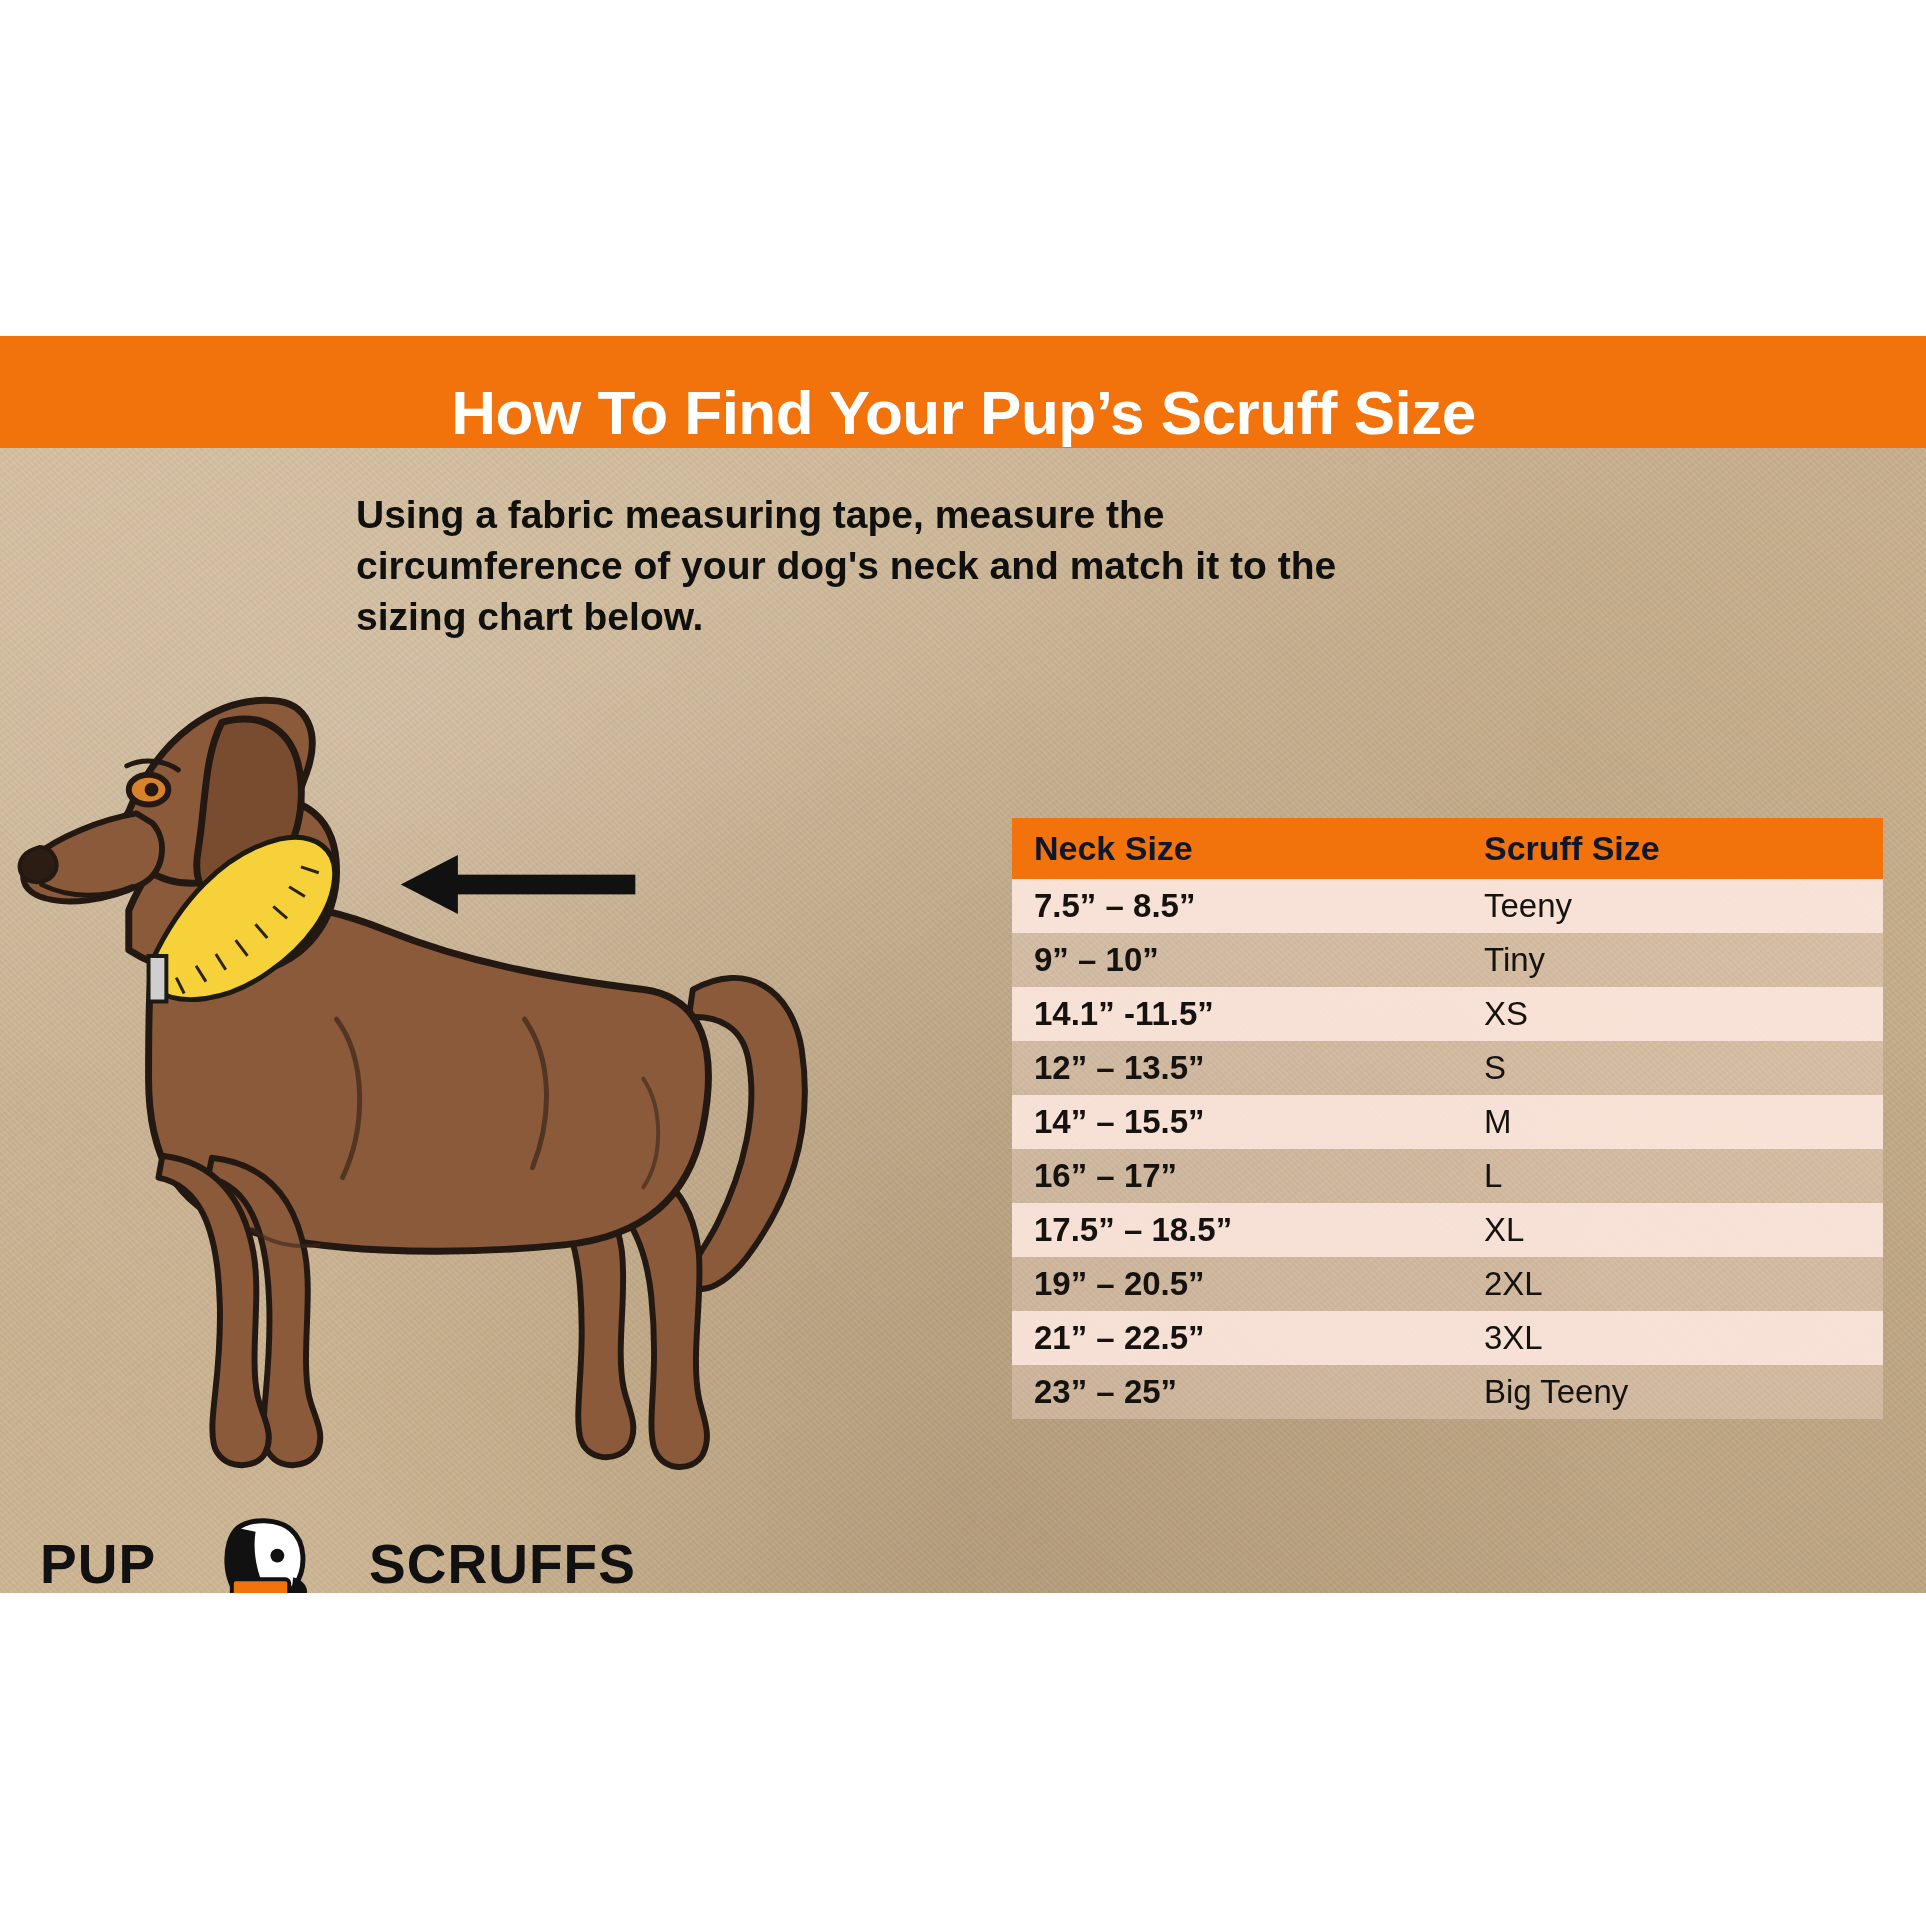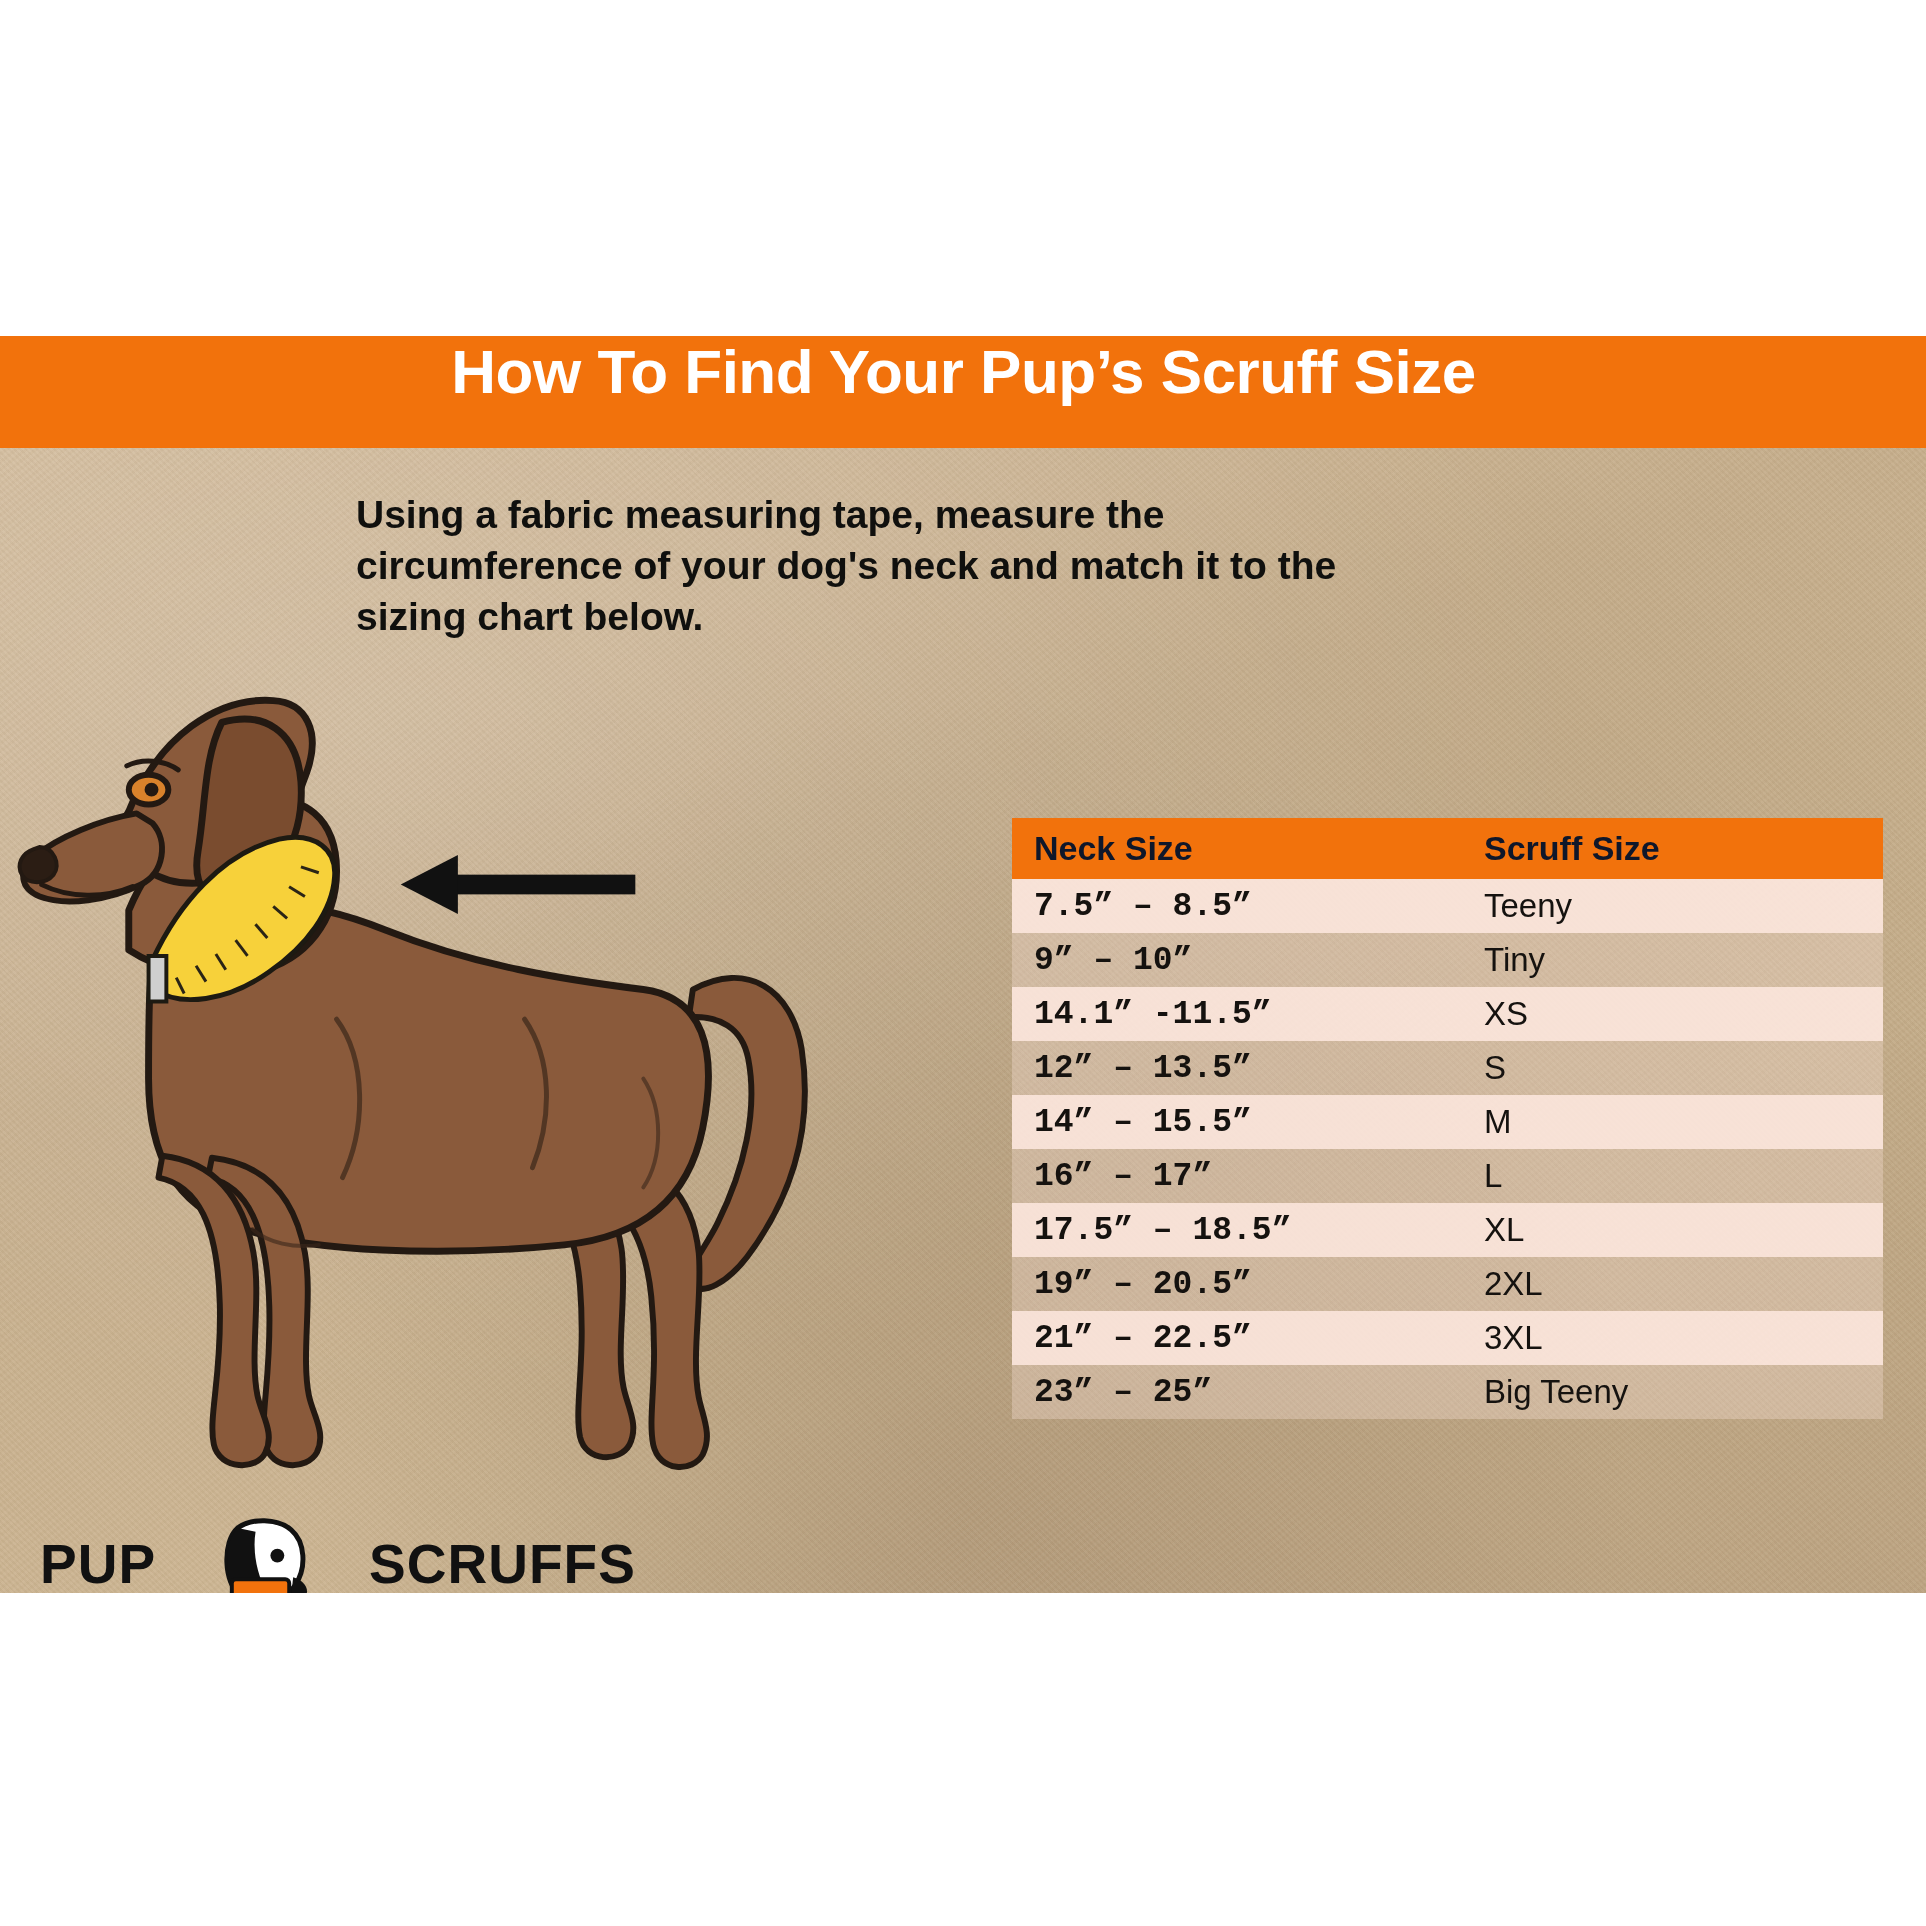--- a/index.html
+++ b/index.html
@@ -24,21 +24,21 @@
     background-image:
       repeating-linear-gradient(45deg, rgba(255,255,255,0.035) 0 2px, rgba(0,0,0,0.02) 2px 4px),
       repeating-linear-gradient(-38deg, rgba(160,130,95,0.05) 0 3px, rgba(255,255,255,0.02) 3px 6px);
     pointer-events:none;
   }
 
   
   #header-bar{
     position:absolute;left:0;top:0;width:1927px;height:112px;
     background:#f2720c;
-    display:flex;align-items:flex-start;justify-content:center;
+    display:flex;align-items:flex-end;justify-content:center;
   }
   #header-title{
     color:#ffffff;
     font-size:62px;
     font-weight:bold;
     letter-spacing:-0.5px;
     font-family:"Liberation Sans",sans-serif;
     white-space:nowrap;
   }
 
@@ -72,21 +72,21 @@
     height:51px;
     box-sizing:border-box;
   }
   #size-table td{
     font-size:33px;
     padding:8px 0 8px 22px;
     height:53px;
     box-sizing:border-box;
     color:#15120f;
   }
-  #size-table td.neck{font-weight:bold;font-family:Liberation Mono, monospace;}
+  #size-table td.neck{font-weight:bold;}
   #size-table td.scruff{font-weight:normal;}
   #size-table tbody tr:nth-child(odd) td{background:rgba(255,233,225,0.88);}
   #size-table tbody tr:nth-child(even) td{background:rgba(255,233,225,0.30);}
   #size-table col.c1{width:450px;}
   #size-table col.c2{width:421px;}
 
   
   #dog-wrap{
     position:absolute;left:10px;top:327px;width:950px;height:851px;
   }

